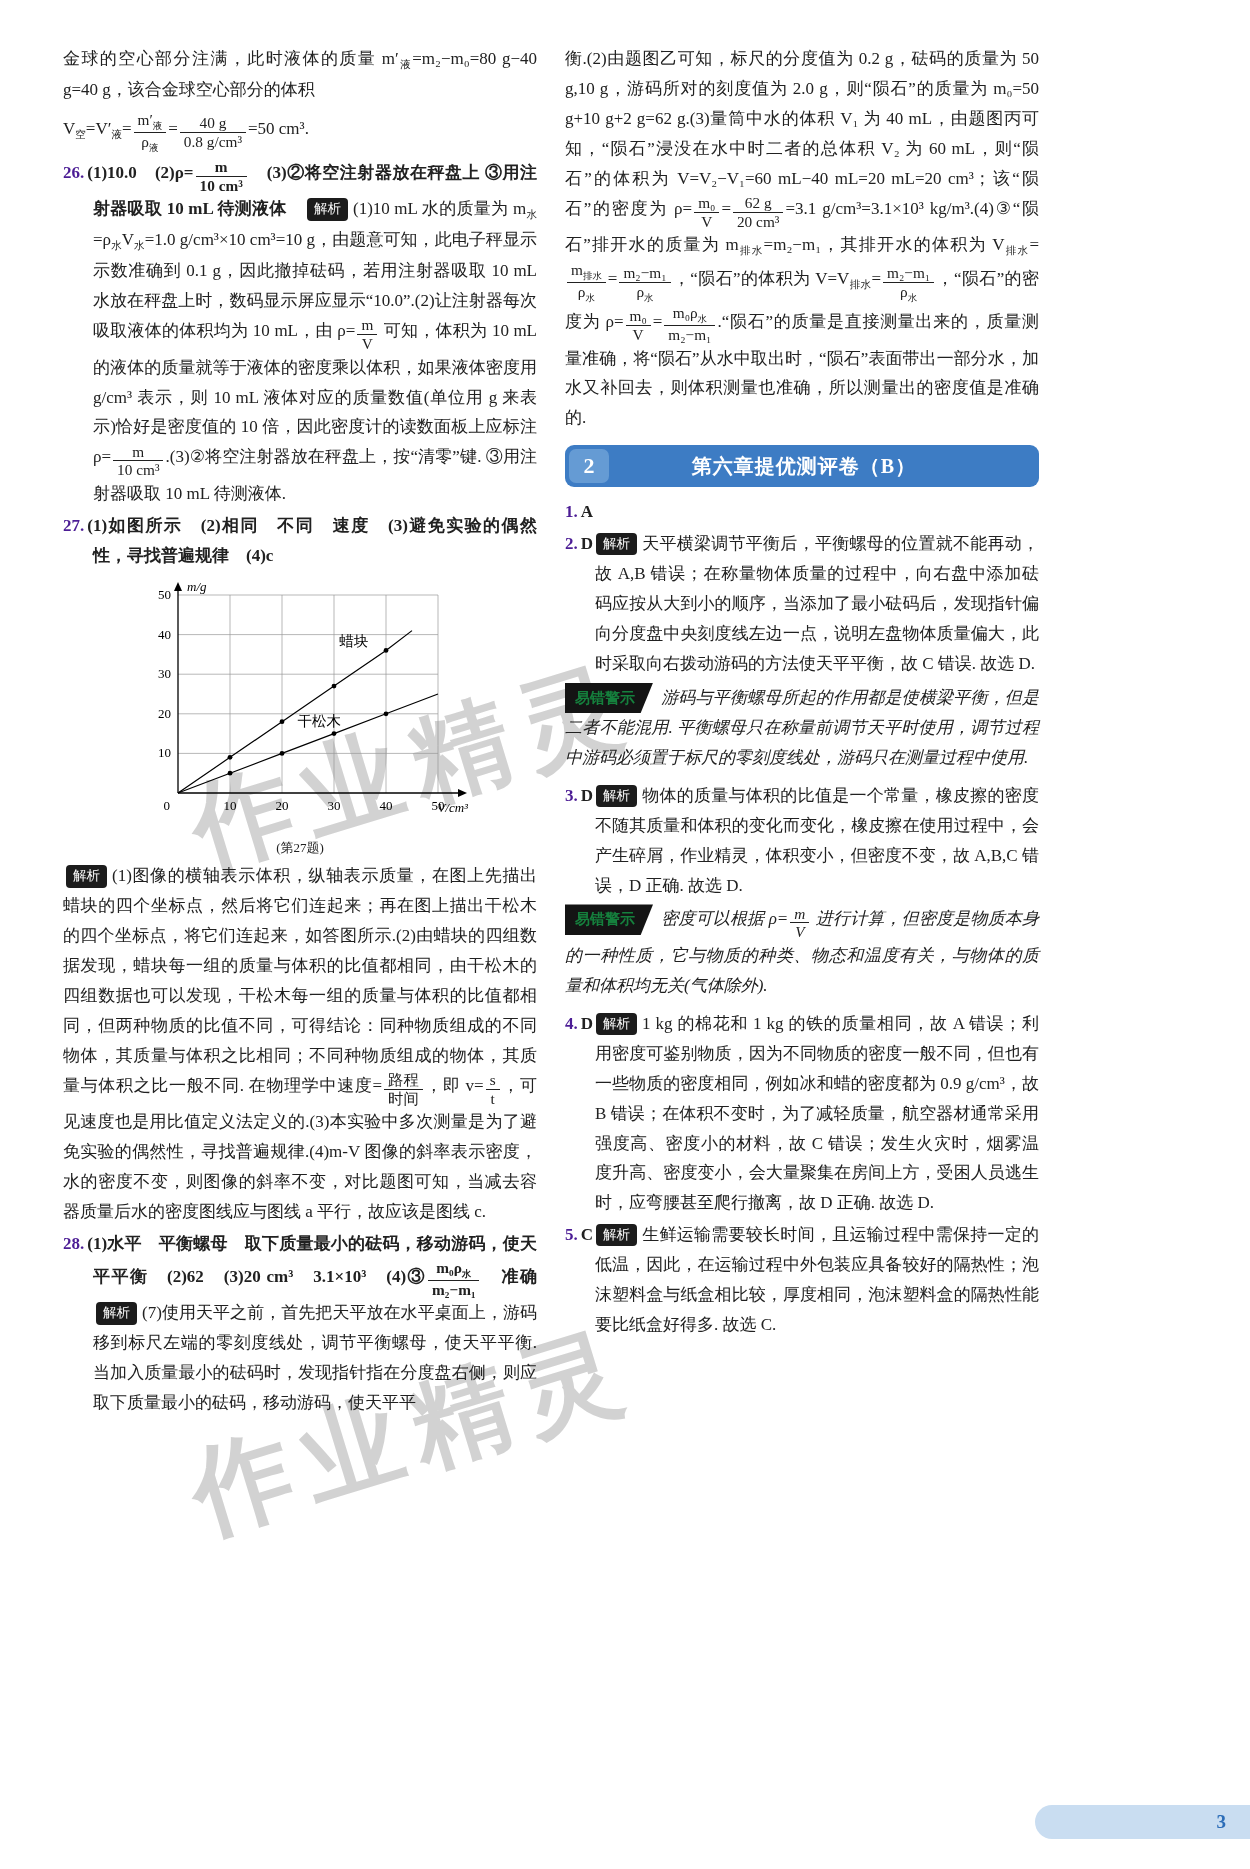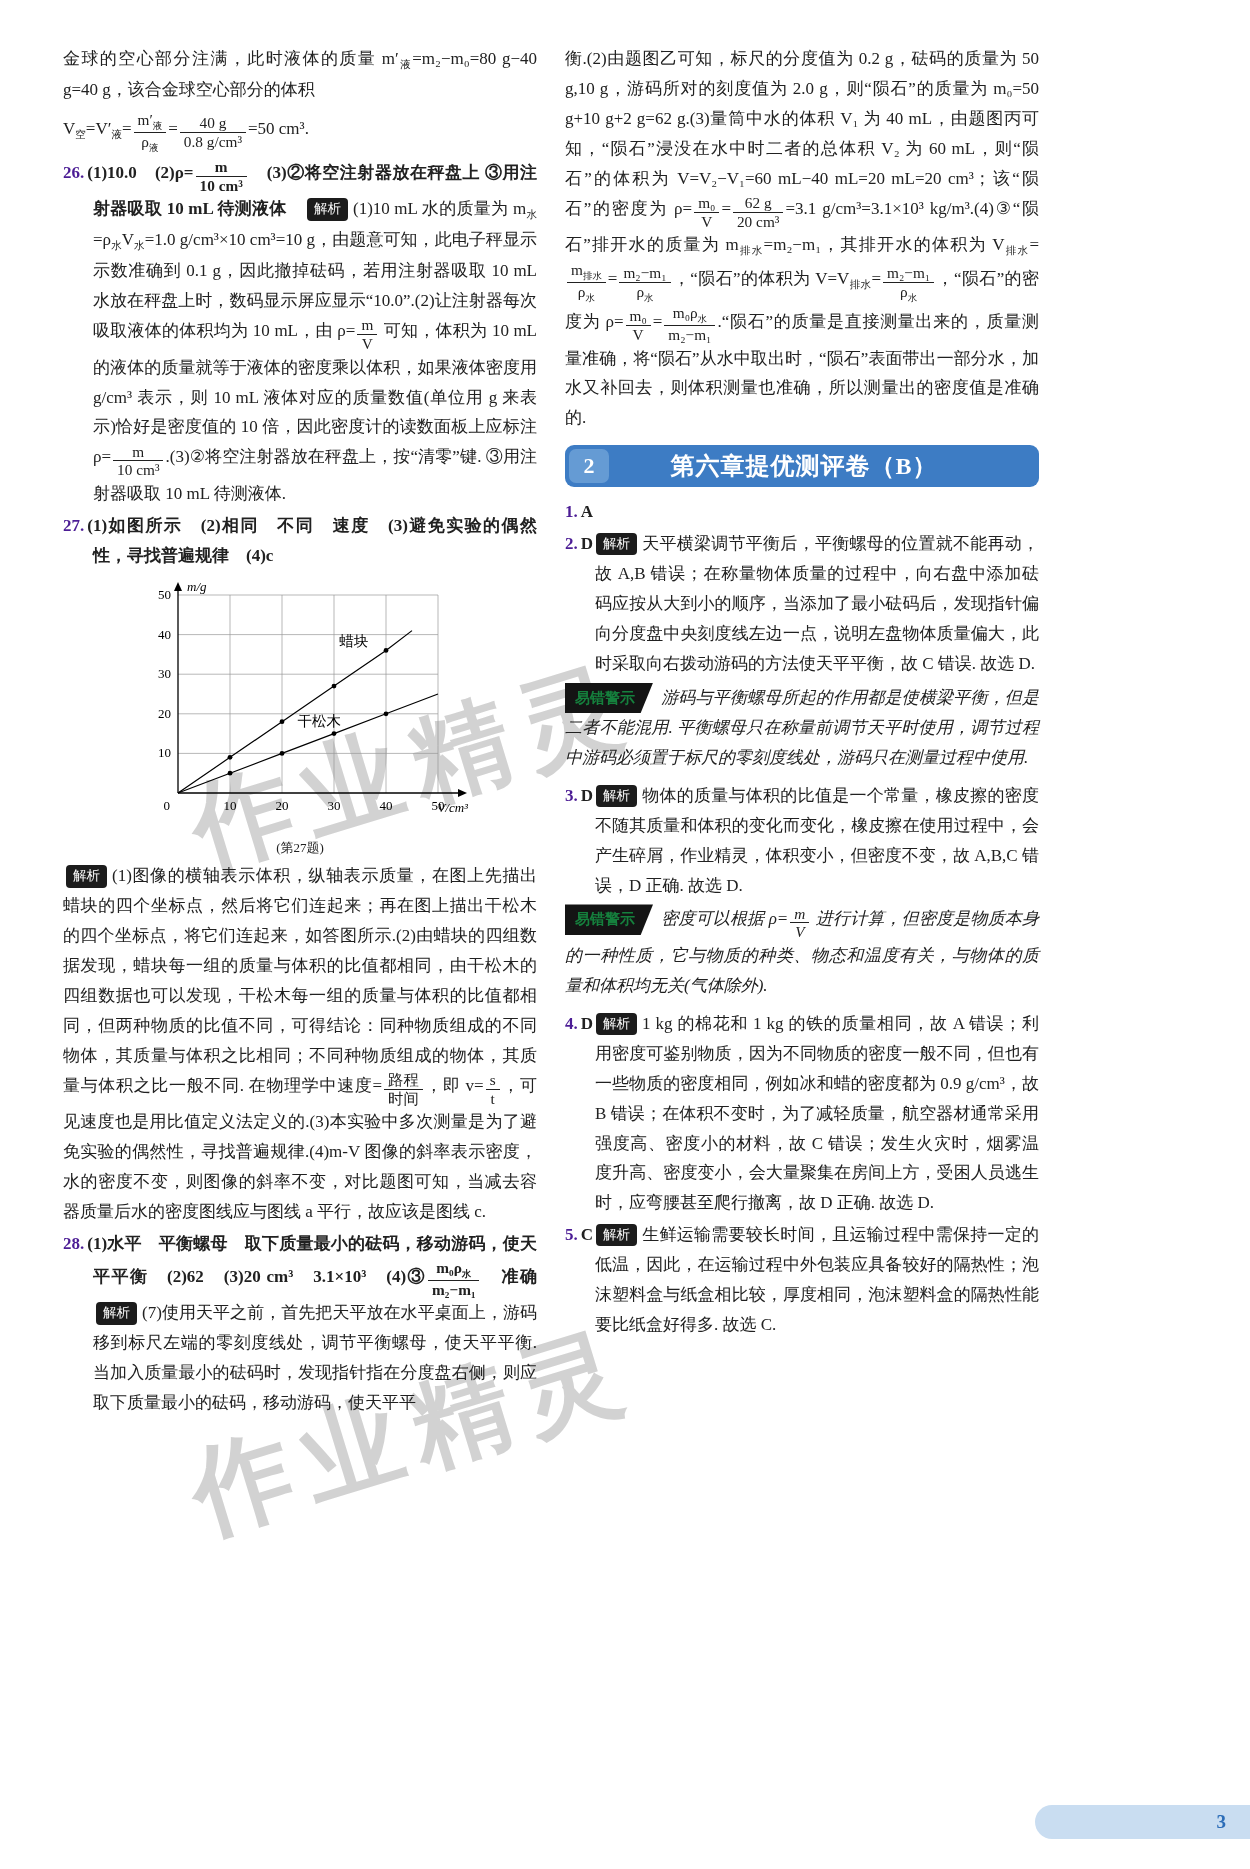--- a/index.html
+++ b/index.html
@@ -20,21 +20,21 @@
         font-size:0.9em;margin:0 2px;text-indent:0;}
   .fnum{display:block;padding:0 4px;border-bottom:1.2px solid currentColor;}
   .fden{display:block;padding:0 4px;}
   sub{font-size:0.62em;}
   .chart-wrap{text-align:center;margin:6px 0 2px;}
   .chart-caption{font-size:13px;margin-top:-2px;}
   .section-header{display:flex;align-items:center;height:42px;background:#3d7cc4;
                   border-radius:9px;margin:12px 0 10px;color:#fff;}
   .sec-num{width:40px;height:34px;margin-left:4px;background:#659bd4;border-radius:7px;
            display:flex;align-items:center;justify-content:center;font-size:22px;font-weight:bold;}
-  .sec-title{flex:1;text-align:center;font-size:24px;font-weight:bold;letter-spacing:1px;padding-right:40px;}
+  .sec-title{flex:1;text-align:center;font-size:20px;font-weight:bold;letter-spacing:1px;padding-right:40px;}
   .warn{margin:4px 0 8px;}
   .warn p{margin:0;text-align:justify;}
   .warn-badge{display:inline-block;background:#141414;color:#15803d;font-weight:bold;font-size:15px;
               padding:2px 18px 2px 10px;margin-right:8px;font-style:normal;
               clip-path:polygon(0 0,100% 0,86% 100%,0 100%);}
   .warn-text{font-style:italic;}
   .wm{position:absolute;font-size:100px;font-weight:bold;color:rgba(155,155,155,0.45);
       letter-spacing:14px;transform:rotate(-17deg);white-space:nowrap;pointer-events:none;z-index:1;}
   .wm1{left:185px;top:700px;}
   .wm2{left:185px;top:1365px;}

